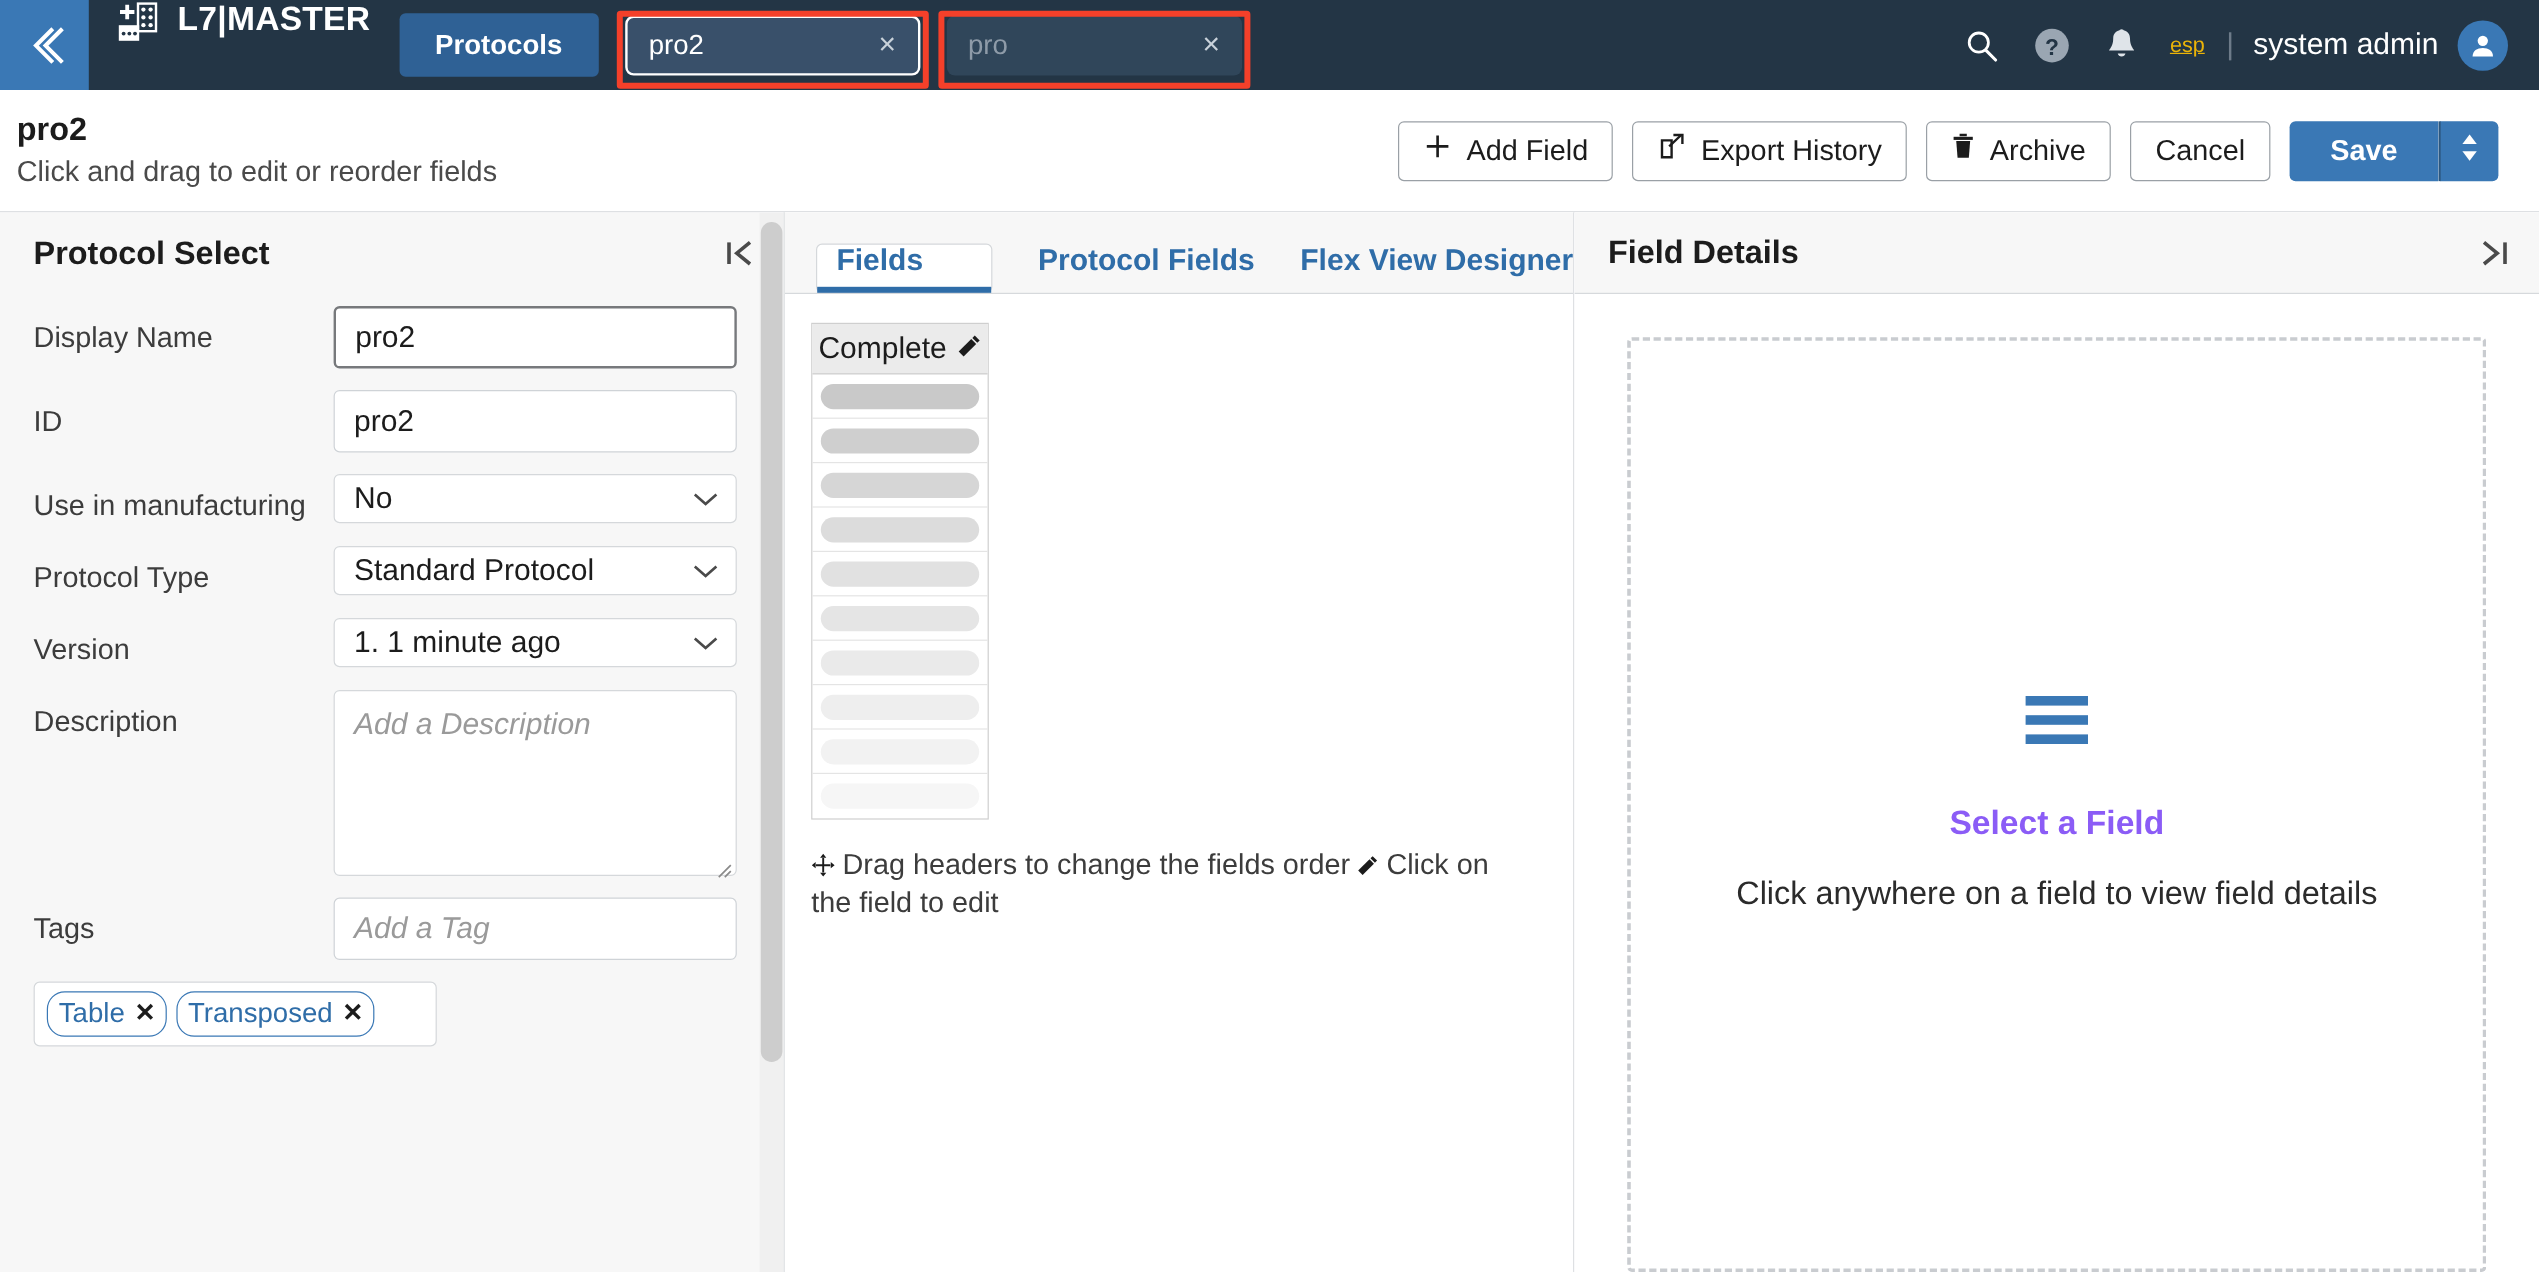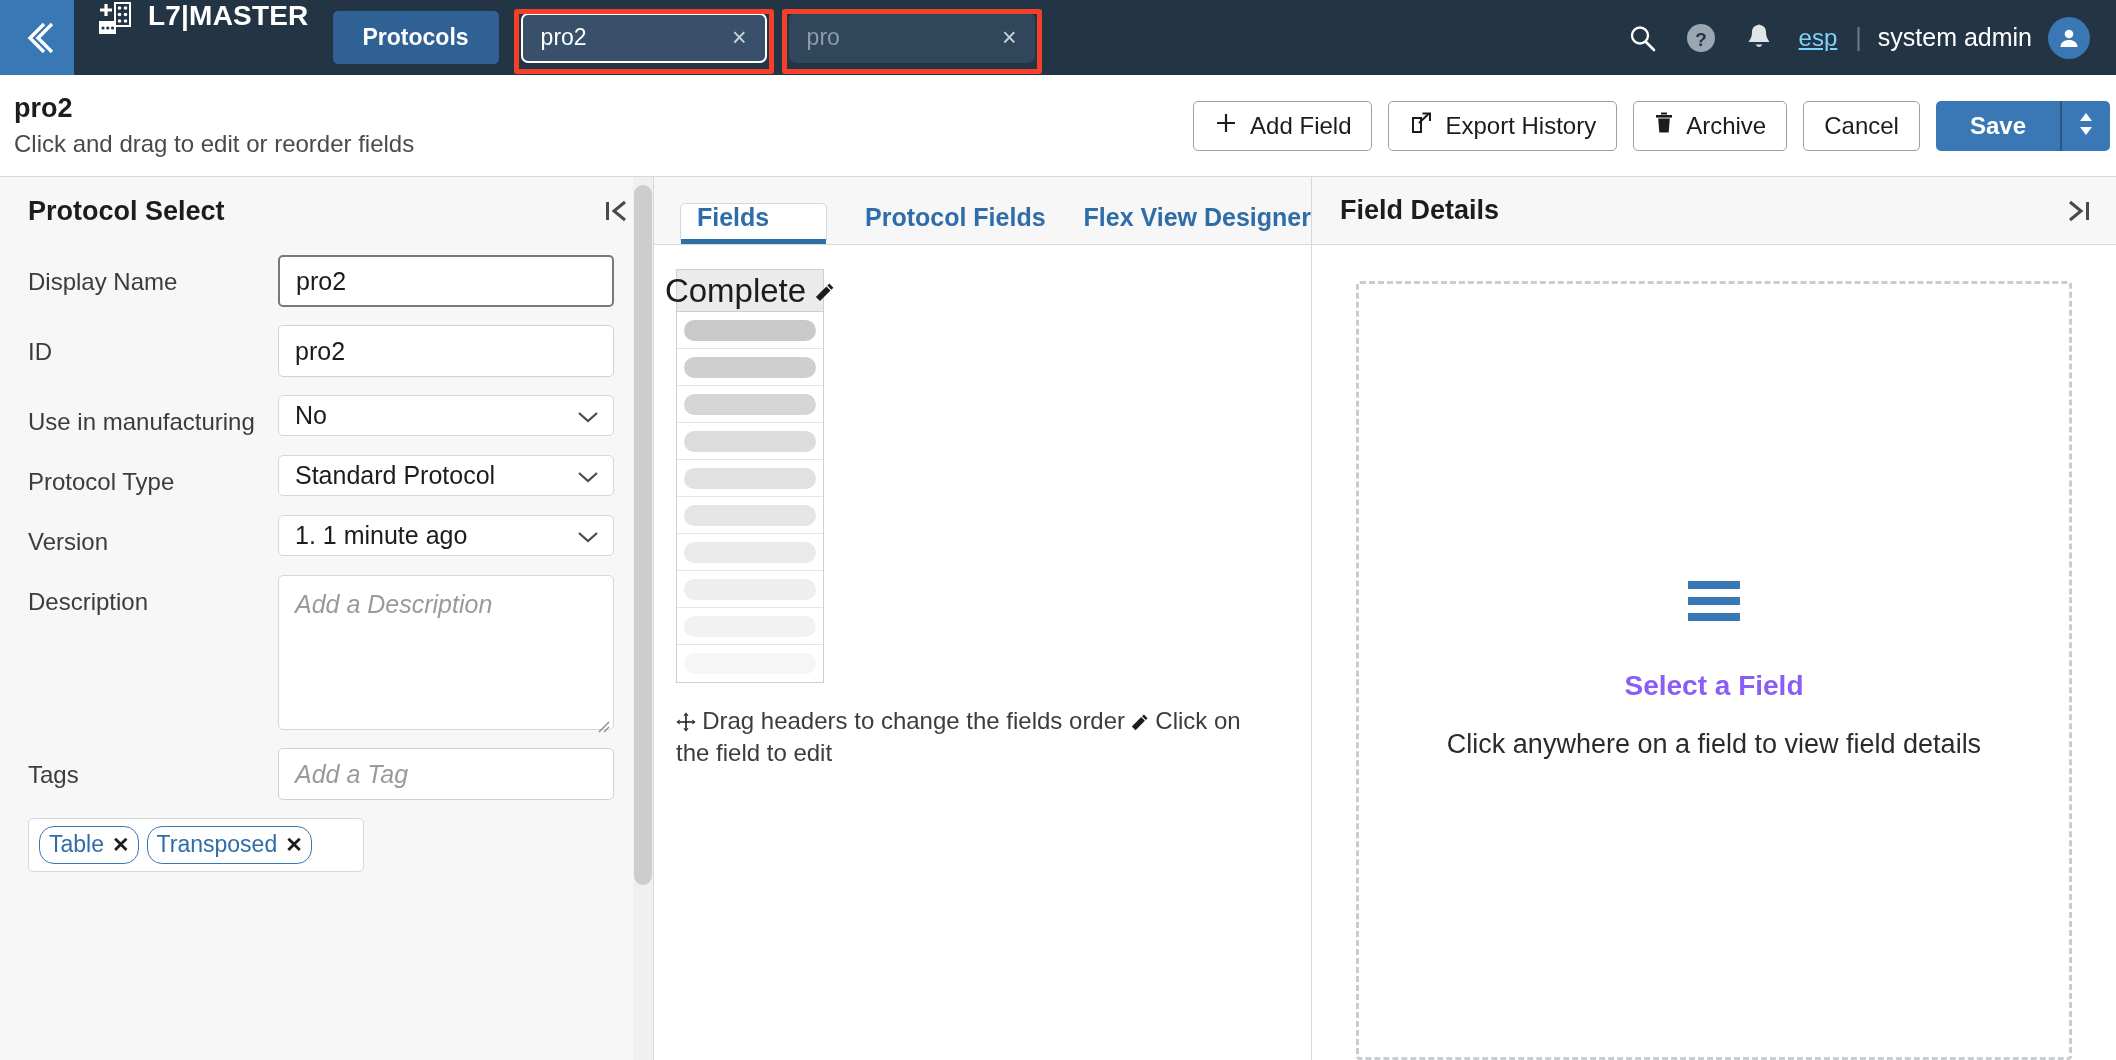--- a/index.html
+++ b/index.html
@@ -62,21 +62,21 @@
   }
 
   .topbar-spacer { flex: 1; }
 
   .topbar-right {
     display: flex; align-items: center; gap: 0; padding-right: 26px;
     height: 75px; flex: none;
   }
   .hicon { padding: 0 14px; cursor: pointer; display: flex; align-items: center; }
   .lang {
-    color: #7dd3fc; font-size: 24px; padding: 0 8px 0 12px; cursor: pointer; text-decoration: underline;
+    color: #eab308; font-size: 18px; padding: 0 8px 0 12px; cursor: pointer; text-decoration: underline;
   }
   .vsep { color: #6d7b89; font-size: 25px; padding: 0 10px; }
   .uname {
     color: #ffffff; font-size: 25px; padding: 0 16px 0 6px; white-space: nowrap;
     cursor: pointer;
   }
   .avatar {
     width: 42px; height: 42px; border-radius: 50%; background: #3a78b5;
     display: flex; align-items: center; justify-content: center; cursor: pointer;
   }
@@ -84,21 +84,21 @@
   
   .actionrow {
     position: absolute; left: 0; top: 75px; width: 2116px; height: 102px;
     background: #ffffff; border-bottom: 1px solid #d6d9dc;
     display: flex; align-items: center;
   }
   .titlebox { padding-left: 14px; flex: none; }
   .page-title { font-size: 27px; font-weight: bold; color: #1c1c1c; line-height: 1.15; }
   .page-sub { font-size: 24px; color: #4a4a4a; margin-top: 5px; }
   .actionrow-spacer { flex: 1; }
-  .btns { display: flex; align-items: center; gap: 16px; padding-right: 6px; }
+  .btns { display: flex; align-items: center; gap: 16px; padding-right: 34px; }
   .btn {
     height: 50px; border: 1px solid #9aa0a6; border-radius: 5px;
     background: #fff; color: #1c1c1c; font-size: 24px;
     display: flex; align-items: center; gap: 12px; padding: 0 20px;
     cursor: pointer; white-space: nowrap; font-family: "Liberation Sans", sans-serif;
   }
   .btn-primary {
     background: #3a78b5; border: none; color: #fff; font-weight: bold;
     border-radius: 5px 0 0 5px; padding: 0 34px;
   }
@@ -197,21 +197,21 @@
     height: 5px; background: #2f6da8;
   }
 
   .field-list {
     margin: 24px 0 0 22px; width: 148px; border: 1px solid #cfcfcf;
     background: #fff;
   }
   .fl-head {
     height: 42px; background: #ebebeb; border-bottom: 1px solid #cfcfcf;
     display: flex; align-items: center; justify-content: center; gap: 9px;
-    font-size: 33px; color: #1c1c1c; cursor: pointer;
+    font-size: 25px; color: #1c1c1c; cursor: pointer;
   }
   .fl-row {
     height: 37px; border-bottom: 1px solid #e4e4e4;
     display: flex; align-items: center; padding: 0 7px; cursor: pointer;
   }
   .fl-row:last-child { border-bottom: none; }
   .fl-bar { width: 100%; height: 21px; border-radius: 11px; }
 
   .hint {
     margin: 22px 22px 0 22px; font-size: 24px; color: #3c3c3c;

